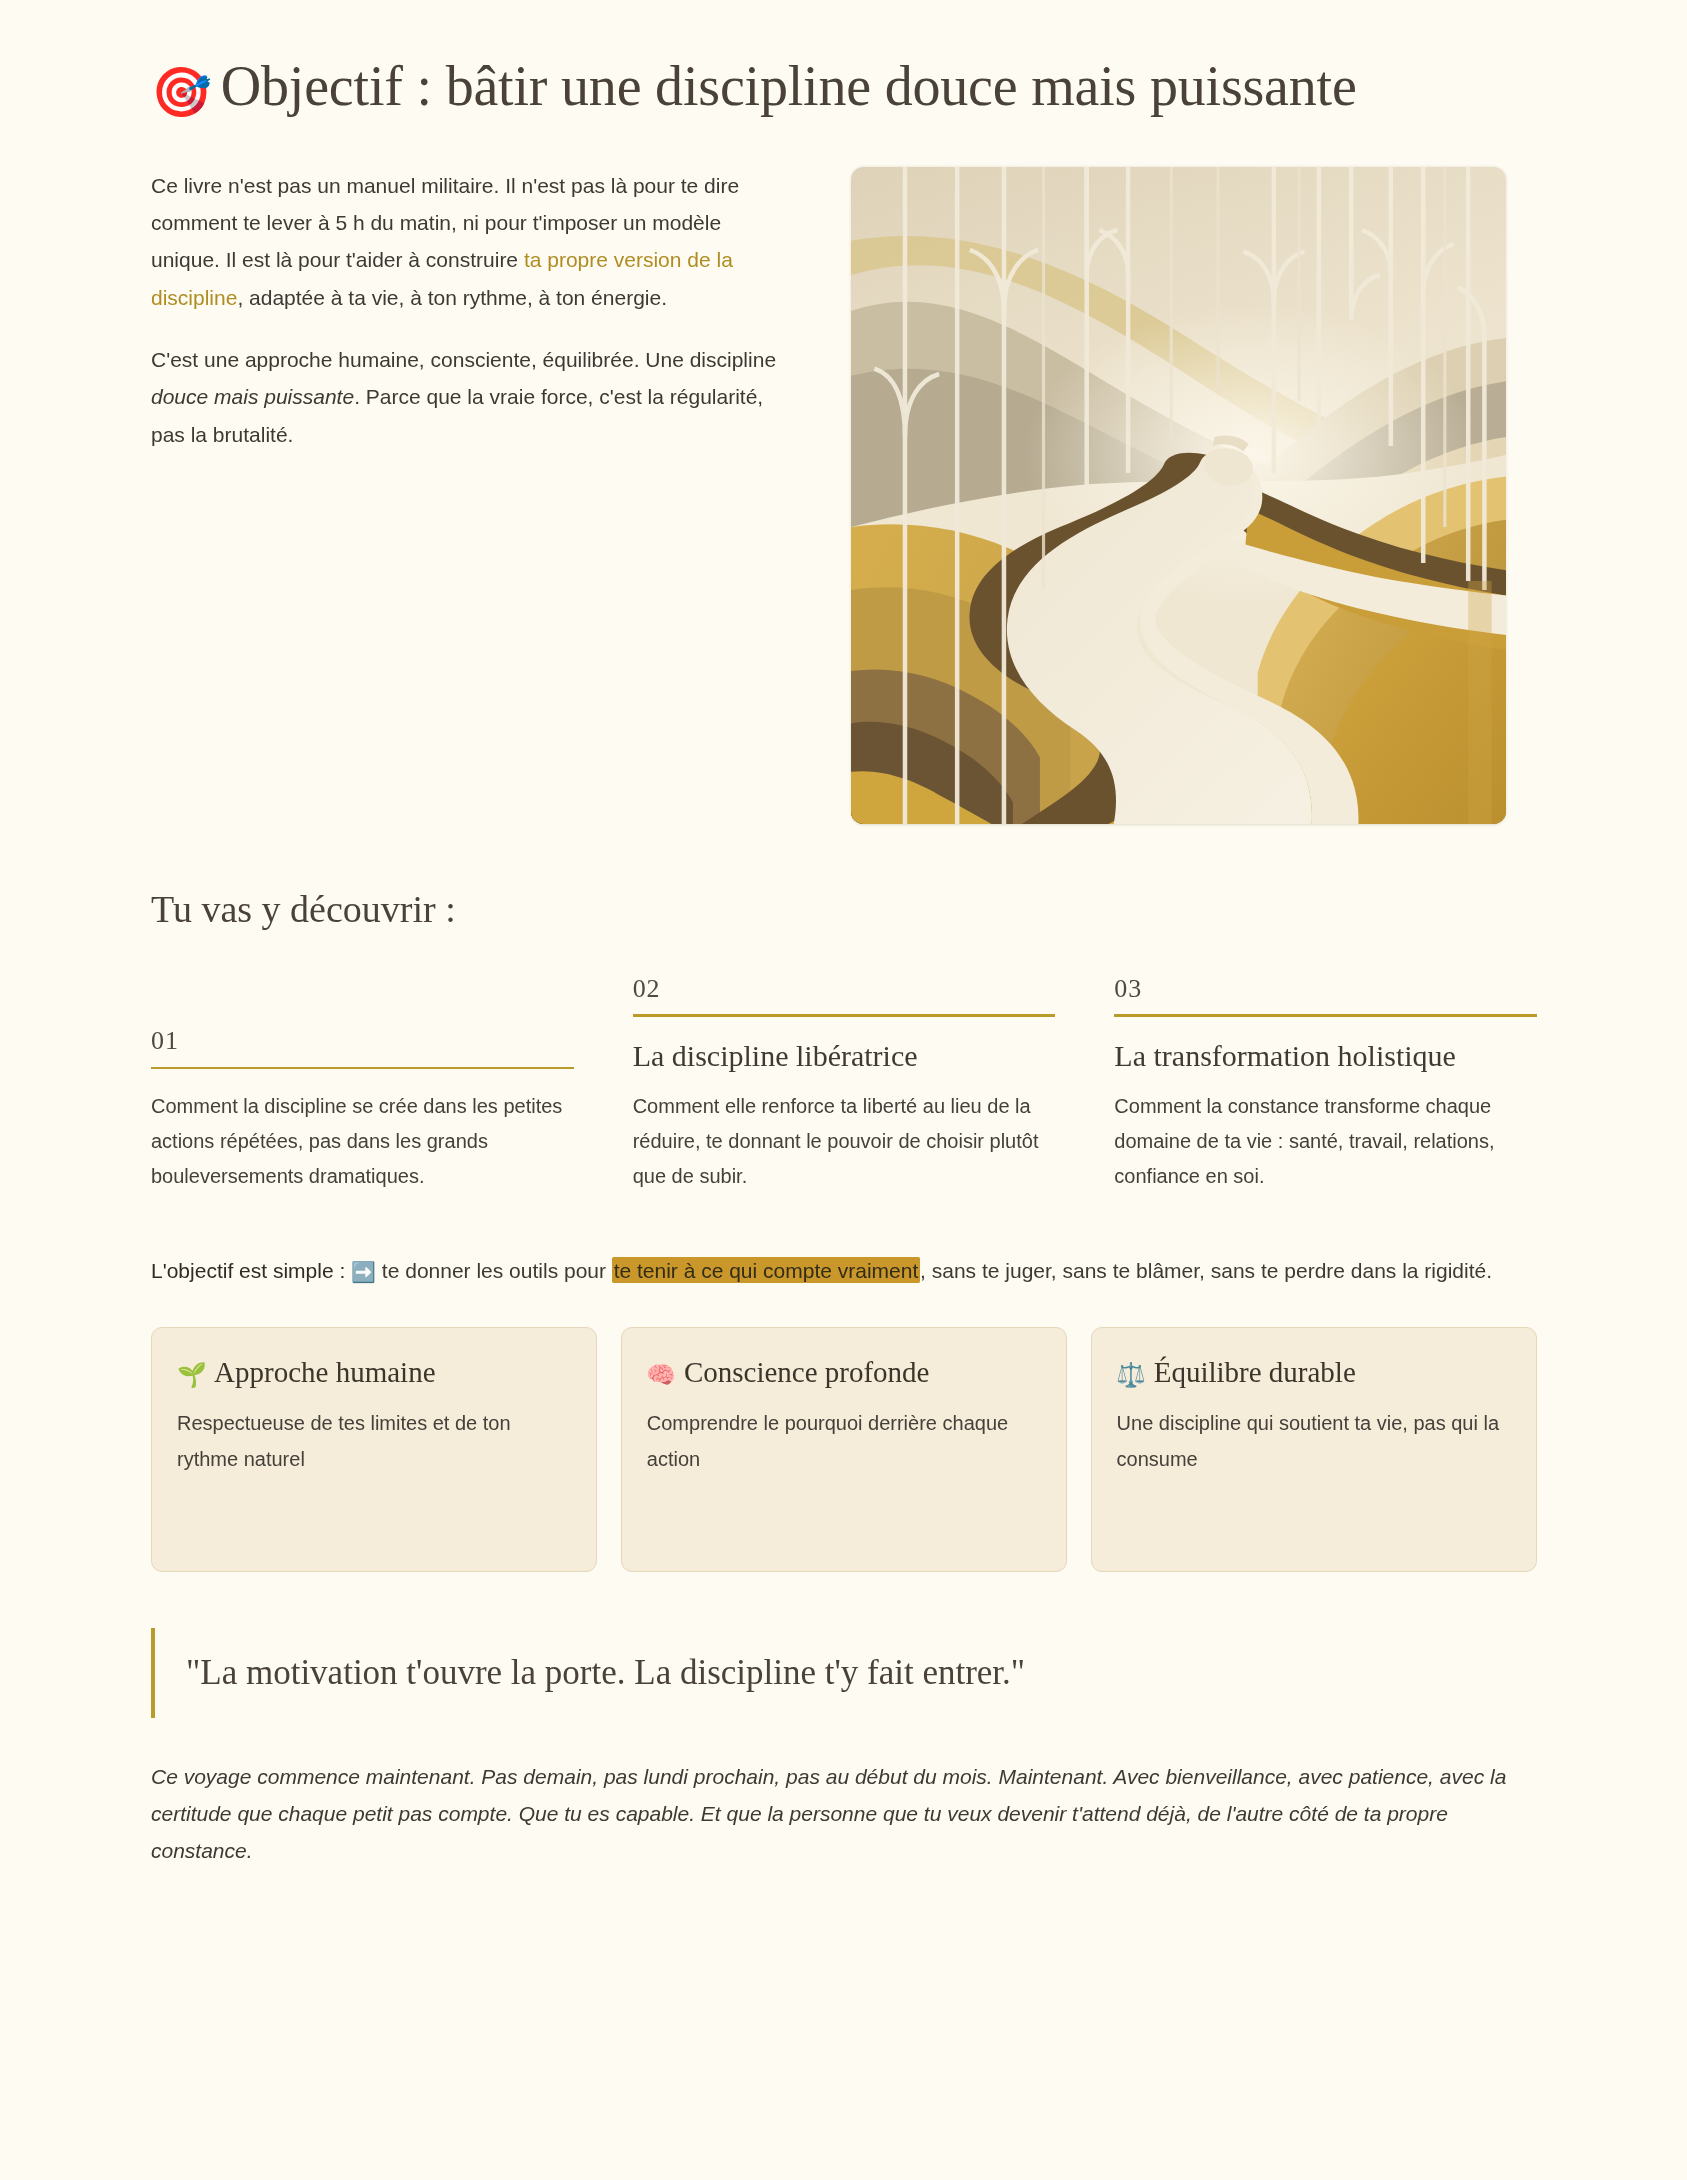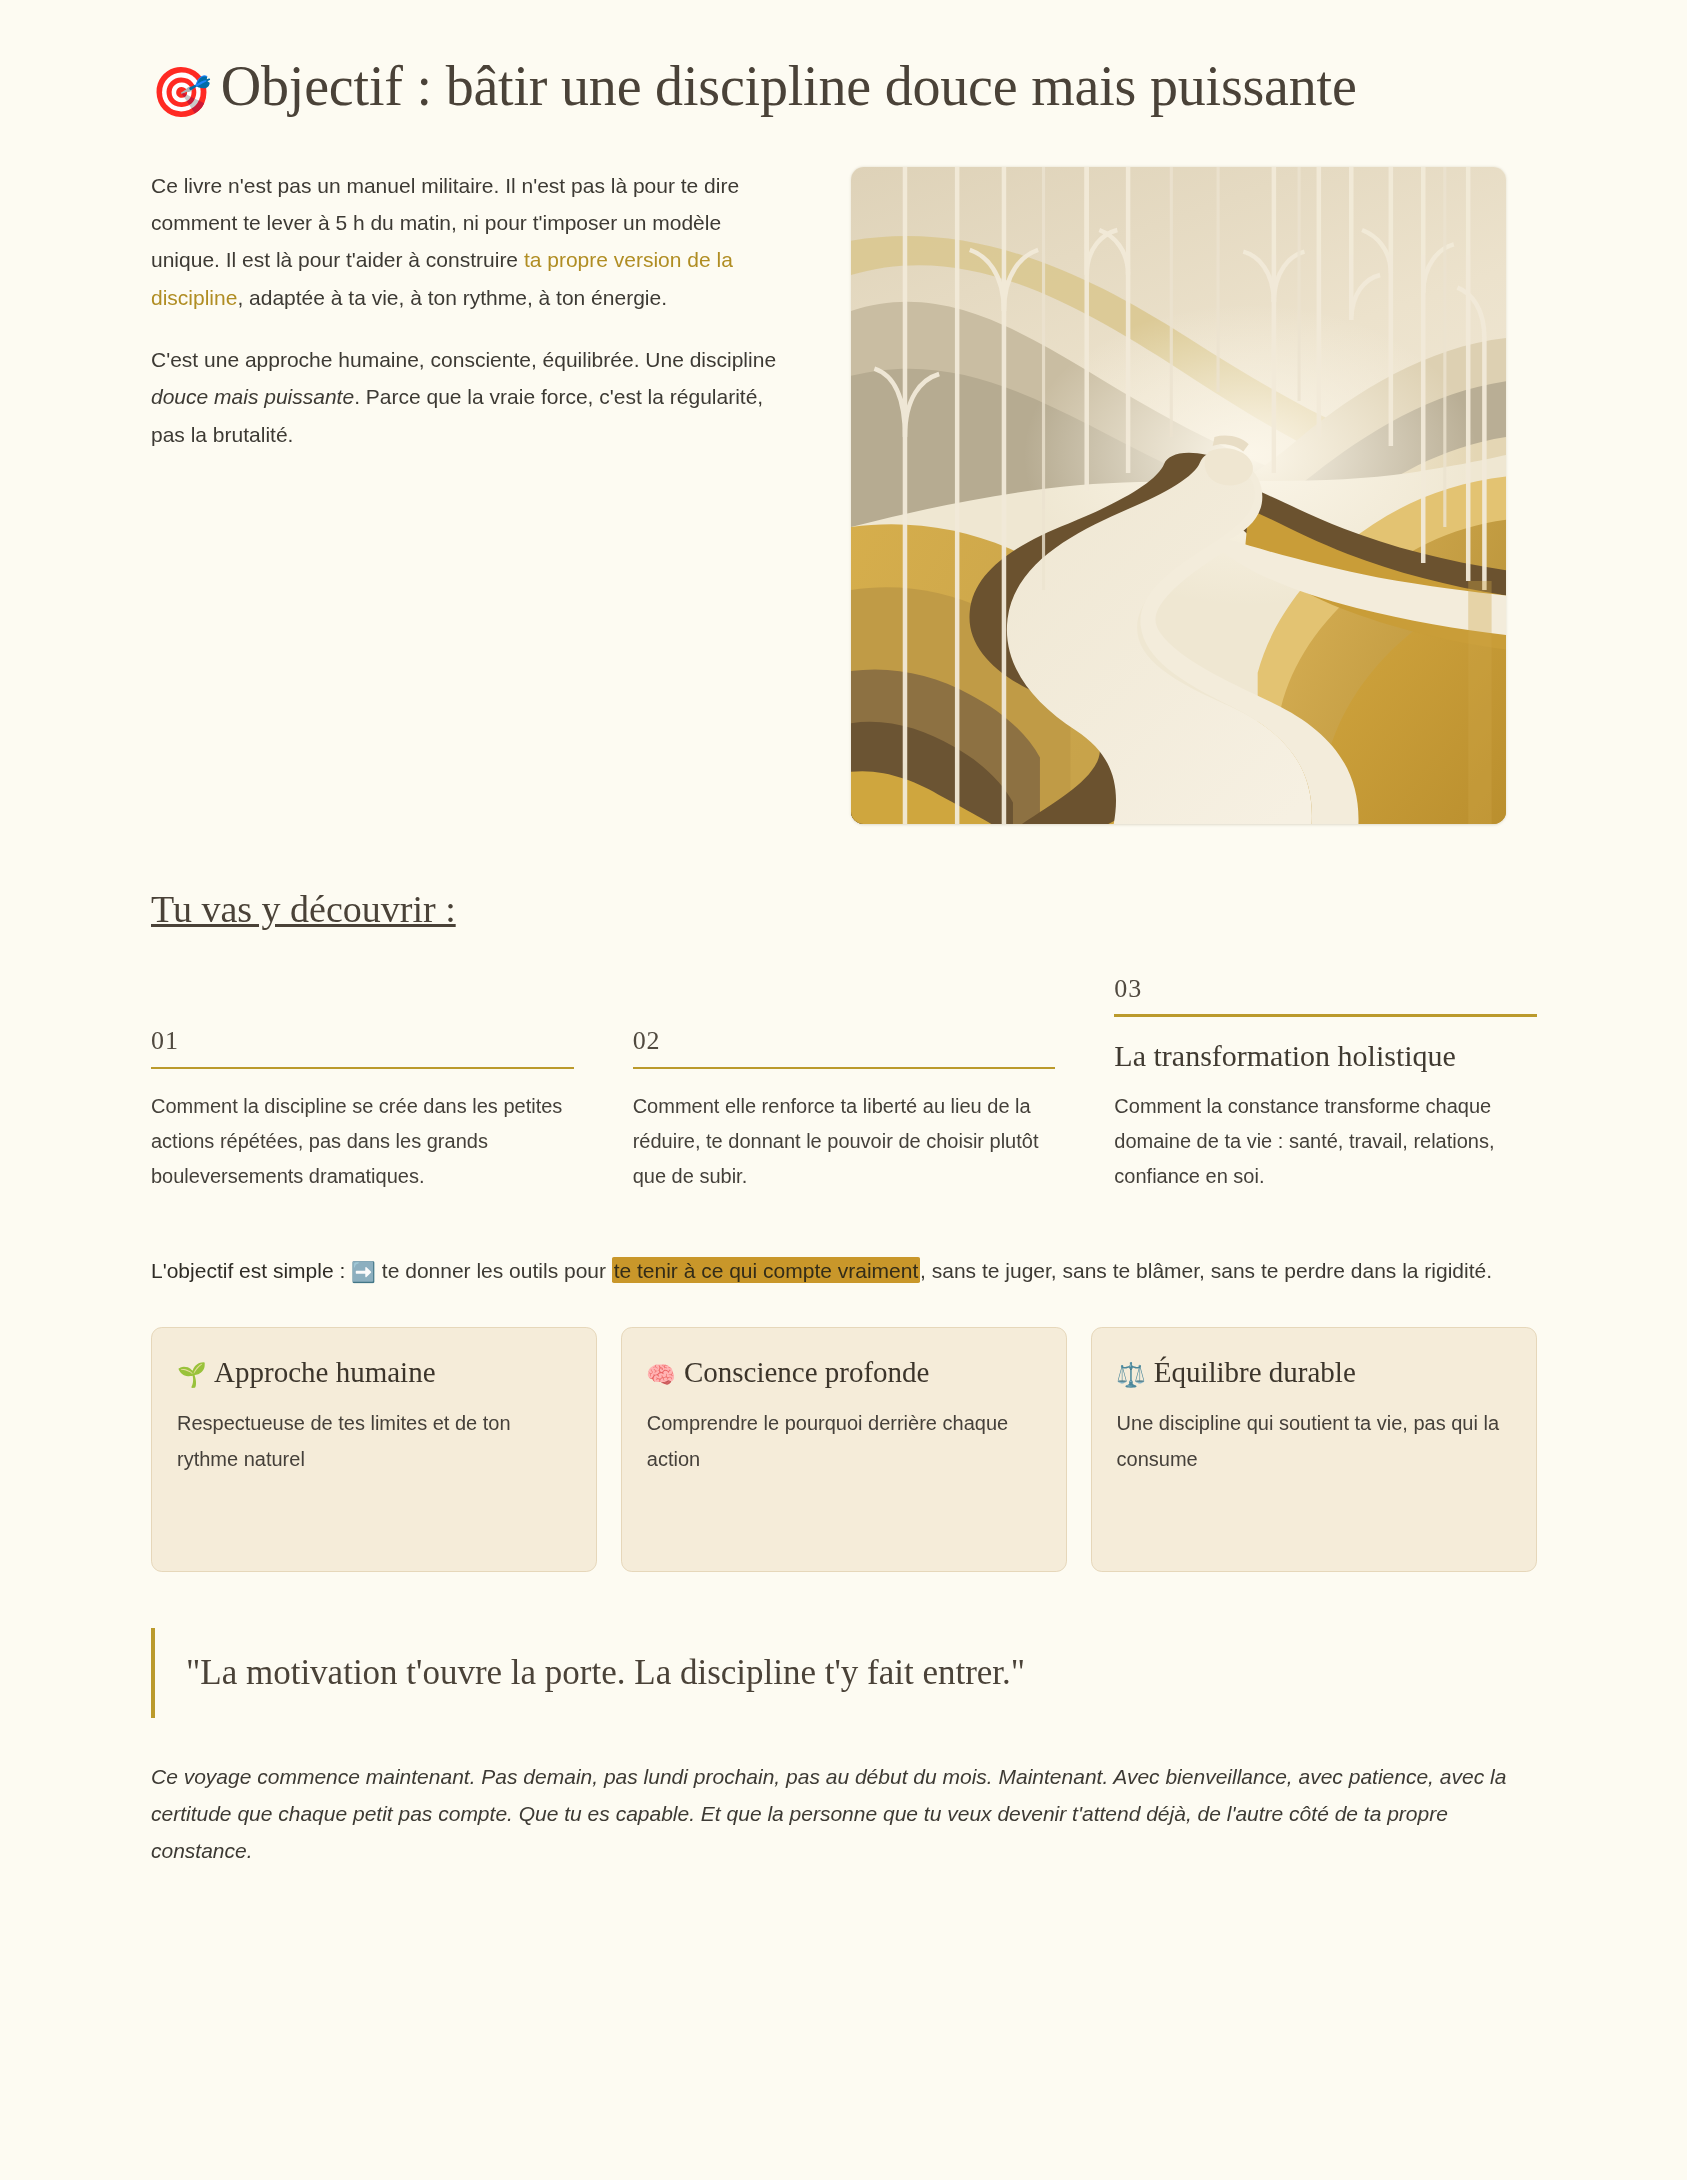--- a/index.html
+++ b/index.html
@@ -75,21 +75,20 @@
   }
   .illus { display: block; width: 655px; height: 657px; }
 
   
   h2.section-heading {
     font-family: "Liberation Serif", serif;
     font-size: 38px;
     font-weight: 400;
     color: #4a4238;
     margin: 63px 0 0 0;
-    text-decoration: underline;
   }
 
   
   .cols {
     display: flex;
     gap: 59px;
     margin-top: 43px;
     align-items: flex-end;
   }
   .col { flex: 1 1 0; min-width: 0; }
@@ -350,20 +349,21 @@
 
   <div class="cols">
     <div class="col">
       <div class="col-num">01</div>
       <div class="col-rule"></div>
       <p class="col-body">Comment la discipline se crée dans les petites actions répétées, pas dans les grands bouleversements dramatiques.</p>
     </div>
     <div class="col">
       <div class="col-num">02</div>
       <div class="col-rule"></div>
+      <h3 class="col-title">La discipline libératrice</h3>
       <p class="col-body">Comment elle renforce ta liberté au lieu de la réduire, te donnant le pouvoir de choisir plutôt que de subir.</p>
     </div>
     <div class="col">
       <div class="col-num">03</div>
       <div class="col-rule"></div>
       <h3 class="col-title">La transformation holistique</h3>
       <p class="col-body">Comment la constance transforme chaque domaine de ta vie : santé, travail, relations, confiance en soi.</p>
     </div>
   </div>
 

